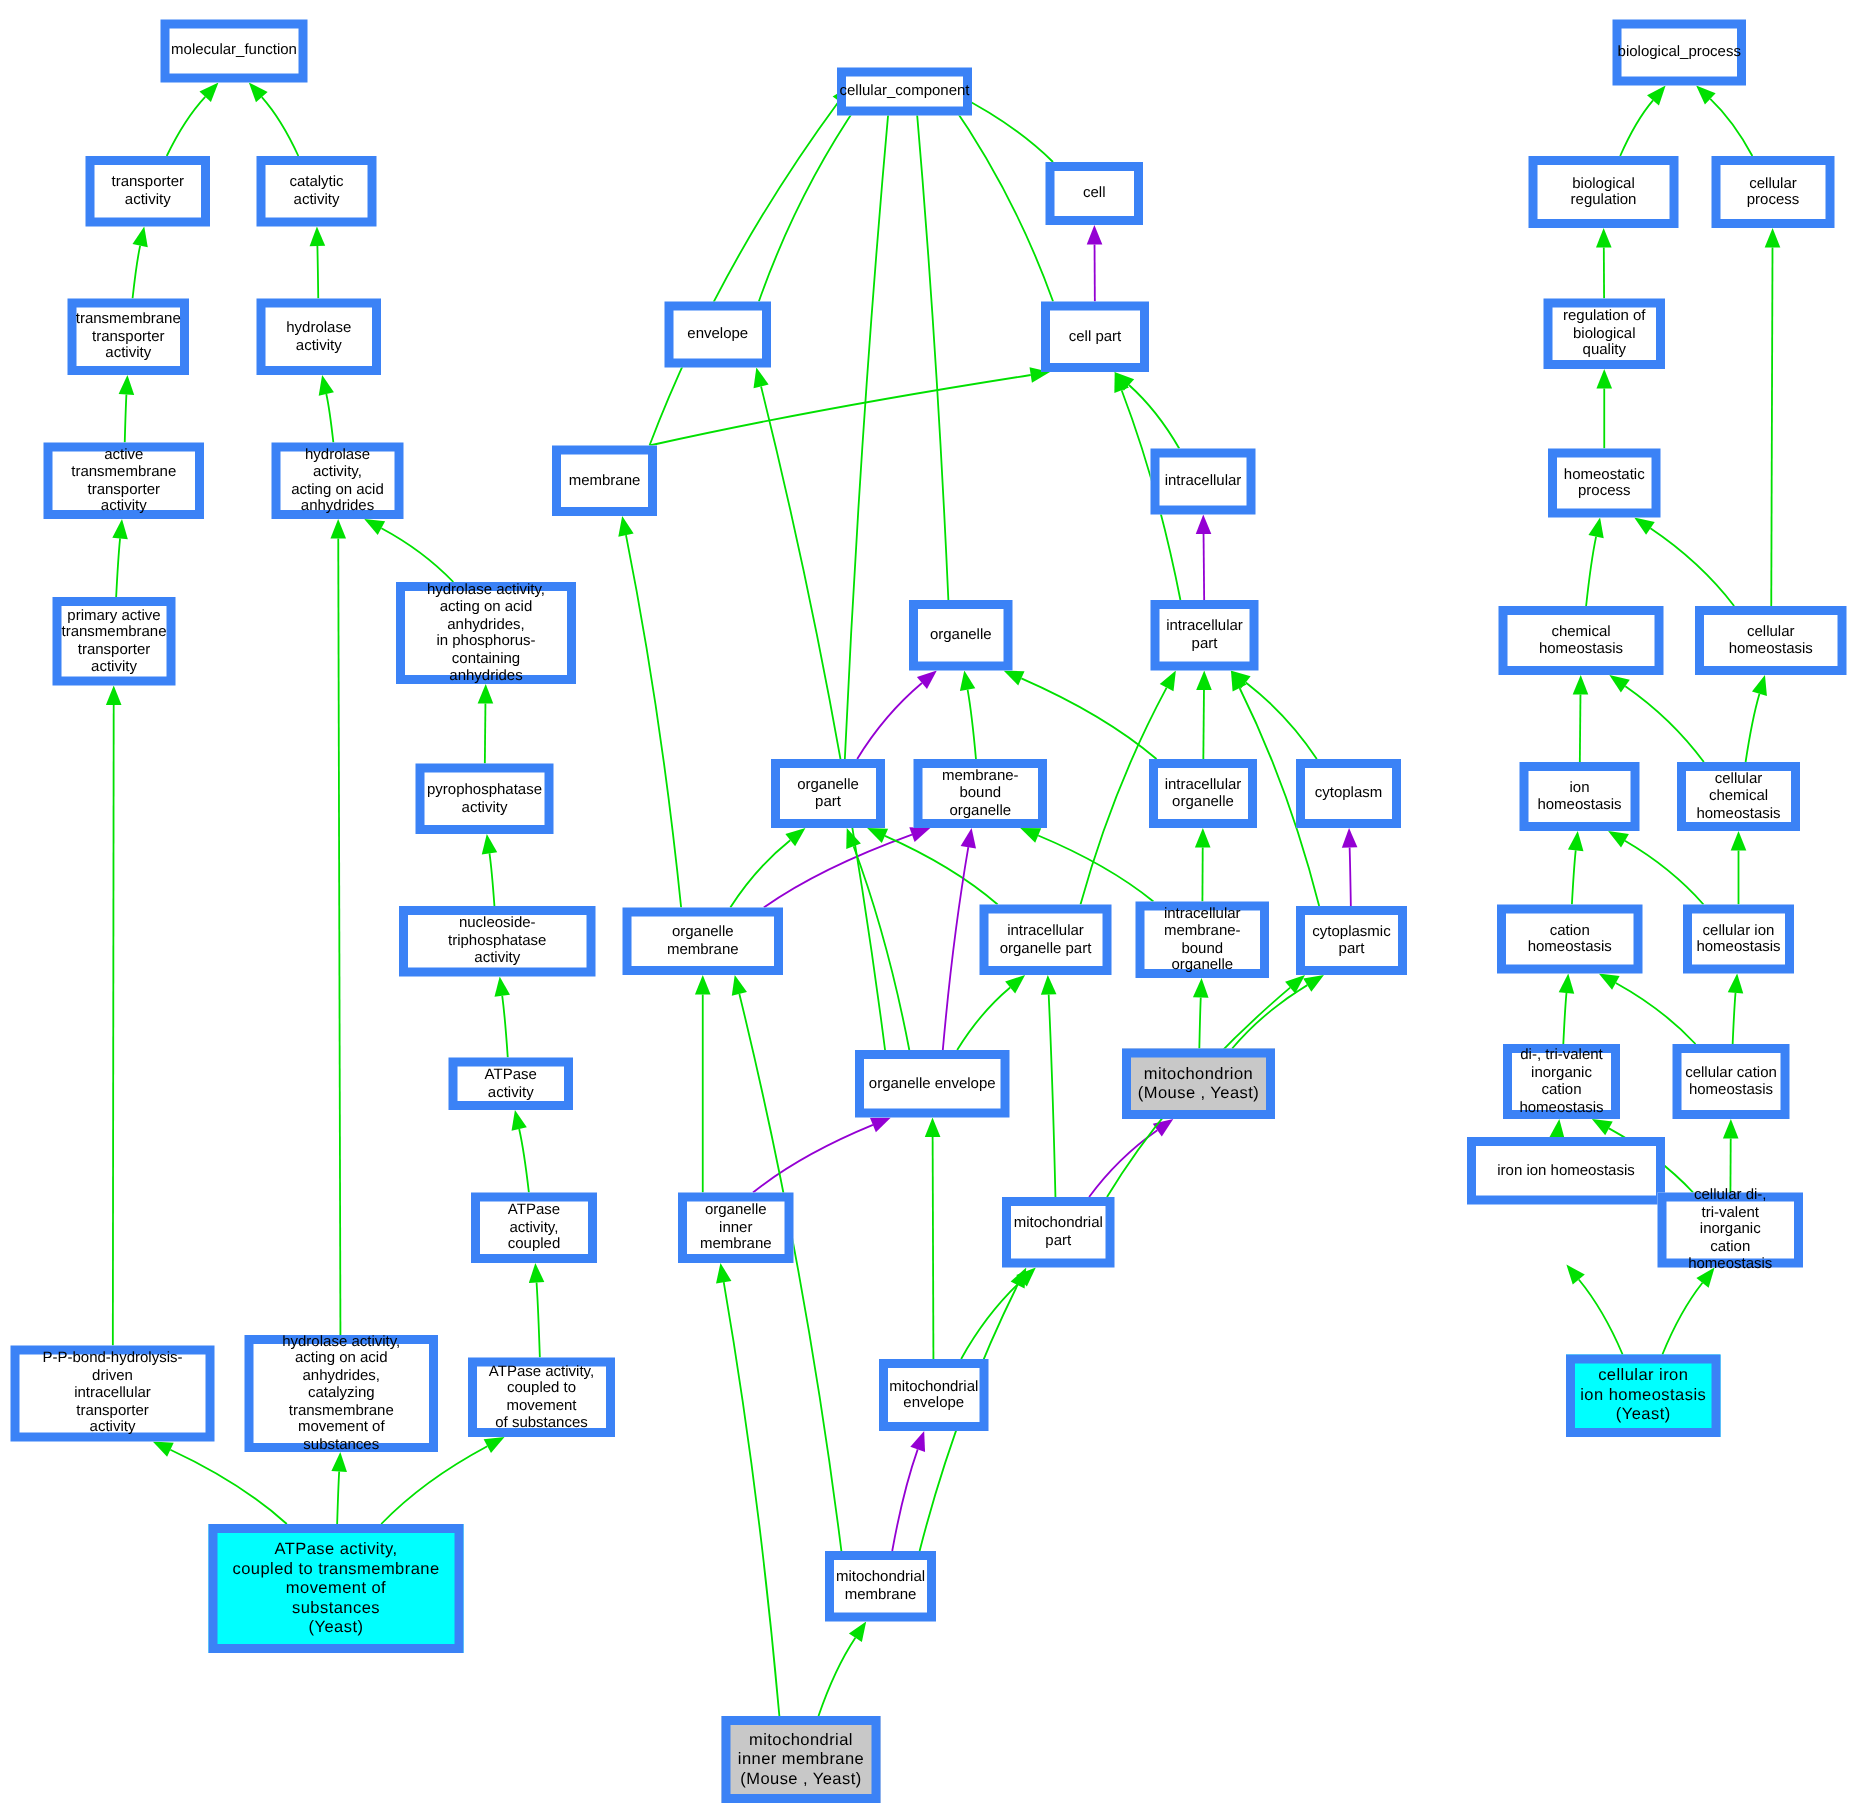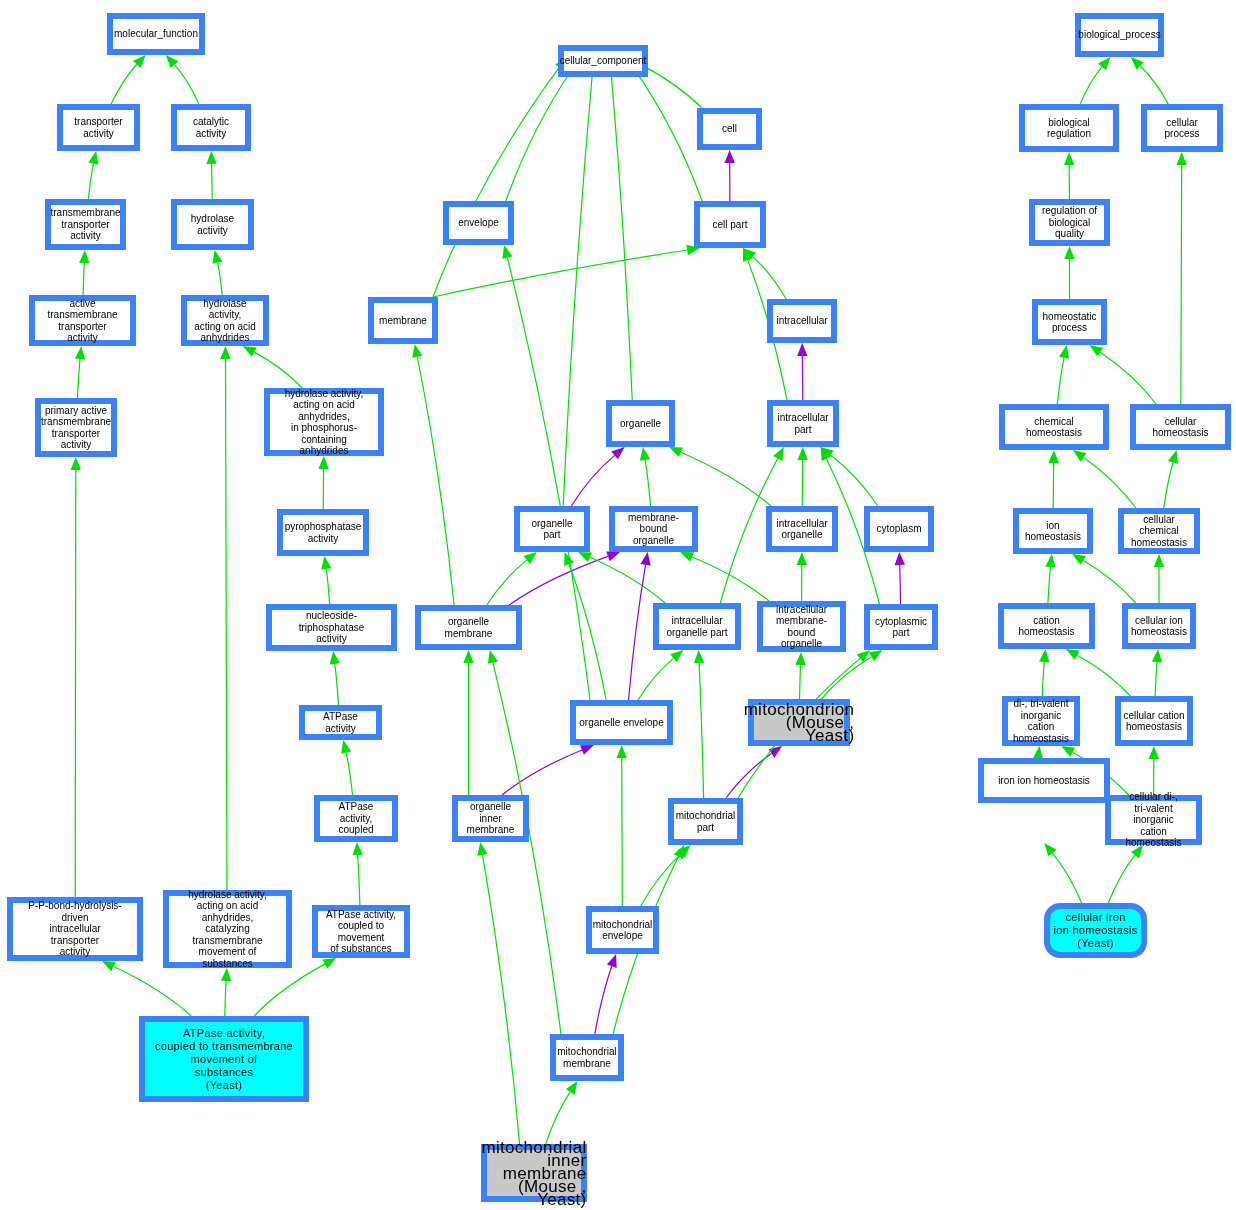--- a/index.html
+++ b/index.html
@@ -42,24 +42,23 @@
     z-index: 5;
   }
   .go-node.hl-cyan {
     background: #00ffff;
     font-size: 11px;
     line-height: 13px;
     letter-spacing: 0.3px;
   }
   .go-node.hl-gray {
     background: #c8c8c8;
-    font-size: 17px;
+    font-size: 11px;
     line-height: 13px;
     letter-spacing: 0.3px;
-    text-align: right;
   }
 </style>
 </head>
 <body>
 
 <div id="canvas">
   <svg id="edge-layer" viewBox="0 0 1236 1210" width="1236" height="1210">
       <path d="M 111.15 104 Q 122.88000000000001 79.5 136.7999623378479 64.5224384155787" stroke="#00e000" stroke-width="1.2" fill="none"></path>
       <polygon points="145.65,55 140.60893770407938,68.06245348043956 132.9909869716164,60.98242335071786" fill="#00e000"></polygon>
       <path d="M 198.9 104 Q 187.68 79.5 174.53722218336904 64.71588353960244" stroke="#00e000" stroke-width="1.2" fill="none"></path>
@@ -327,16 +326,16 @@
 homeostasis</span></div>
     <div class="go-node" style="left: 1002px; top: 696px; width: 78px; height: 50px;"><span>di-, tri-valent
 inorganic cation
 homeostasis</span></div>
     <div class="go-node" style="left: 1115px; top: 696px; width: 78px; height: 50px;"><span>cellular cation
 homeostasis</span></div>
     <div class="go-node" style="left: 978px; top: 758px; width: 132px; height: 45px;"><span>iron ion homeostasis</span></div>
     <div class="go-node" style="left: 1105px; top: 795px; width: 97px; height: 50px;"><span>cellular di-,
 tri-valent inorganic
 cation homeostasis</span></div>
-    <div class="go-node hl-cyan" style="left: 1044px; top: 903px; width: 103px; height: 55px; border-radius: 16px;"><span>cellular iron
+    <div class="go-node hl-cyan" style="left: 1044px; top: 903px; width: 103px; height: 55px;"><span>cellular iron
 ion homeostasis
 (Yeast)</span></div>
   </div>
 
 </body></html>

